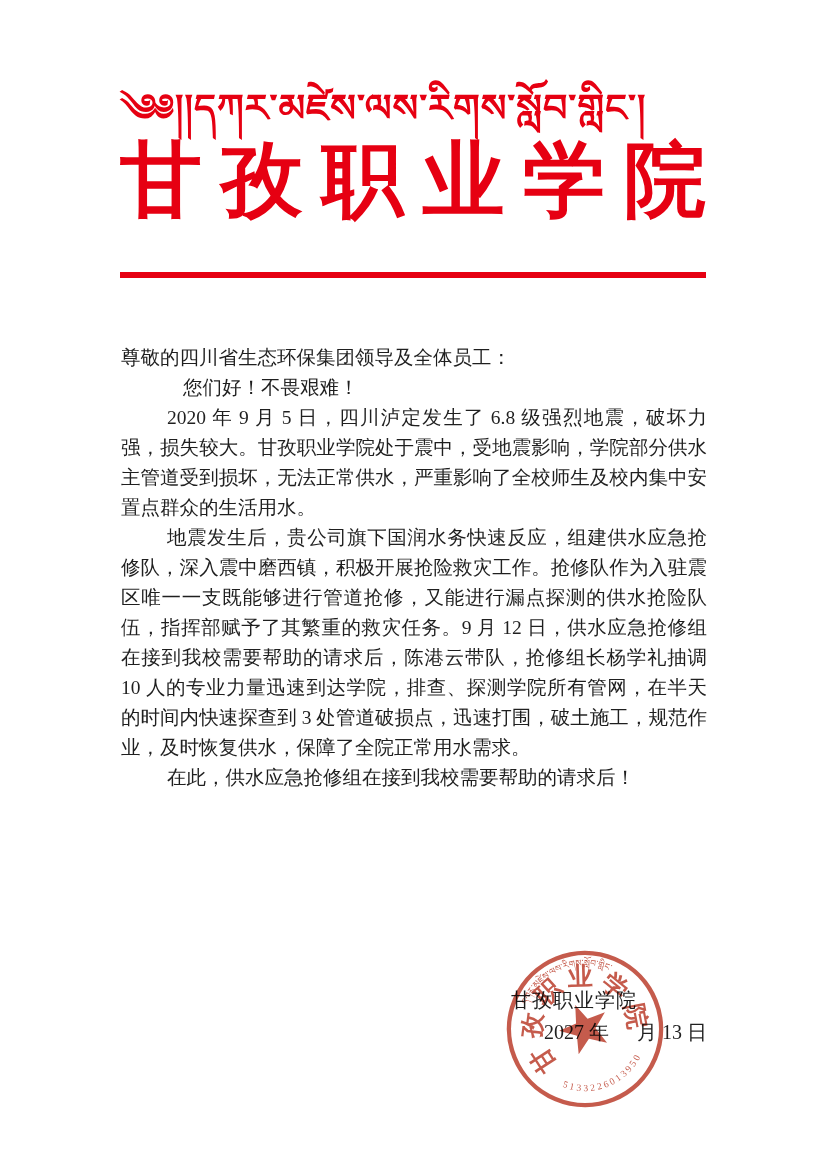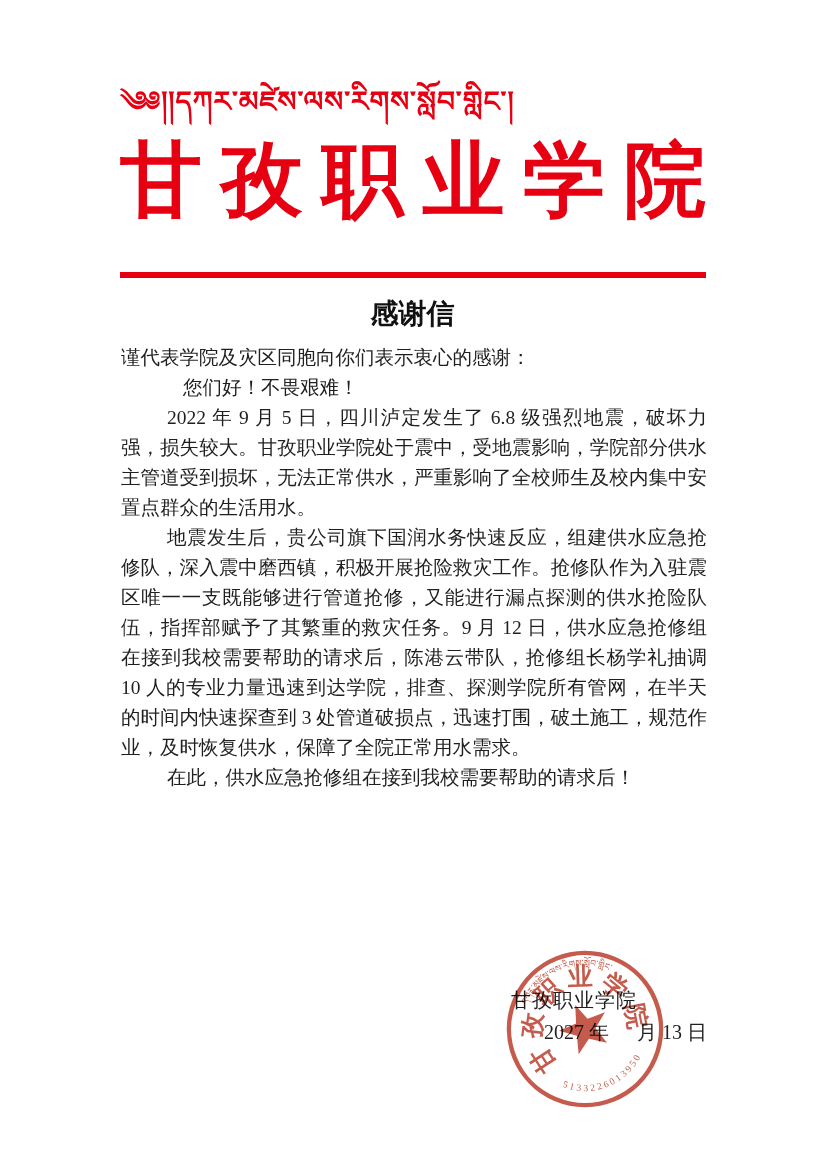--- a/index.html
+++ b/index.html
@@ -8,21 +8,21 @@
     background: #ffffff;
     font-family: "Liberation Serif", "DejaVu Serif", serif;
     color: #1f1f1f;
     position: relative;
     overflow: hidden;
   }
   .page { position: absolute; inset: 0; }
 
   .tibetan {
     position: absolute; top: 84px; left: 120px; width: 586px;
-    color: var(--accent); font-size: 28px; font-weight: bold; line-height: 1.3;
+    color: var(--accent); font-size: 38px; font-weight: bold; line-height: 1.3;
     text-align: justify; text-align-last: justify;
     white-space: nowrap; letter-spacing: 1px;
   }
   .school-name {
     position: absolute; top: 136px; left: 120px; width: 586px;
     color: var(--accent); font-size: 82px; font-weight: bold; line-height: 1.1;
     text-align: justify; text-align-last: justify;
   }
   .red-line {
     position: absolute; top: 272px; left: 120px; width: 586px; height: 6px;
@@ -65,26 +65,25 @@
 <body style="background: rgb(255, 255, 255);">
 
 <div class="page">
 
   <div class="tibetan">༄༅།།དཀར་མཛེས་ལས་རིགས་སློབ་གླིང་།</div>
 
   <div class="school-name">甘孜职业学院</div>
 
   <div class="red-line"></div>
 
-  <h1 class="title">感谢信</h1>
 
   <div class="body-text">
-    <p class="salutation">谨代表学院及灾区同胞向你们表示衷心的感谢：</p>
+    <p class="salutation">尊敬的四川省生态环保集团领导及全体员工：</p>
     <p class="para greeting">您们好！不畏艰难！</p>
-    <p class="para">2022 年 9 月 5 日，四川泸定发生了 6.8 级强烈地震，破坏力强，损失较大。甘孜职业学院处于震中，受地震影响，学院部分供水主管道受到损坏，无法正常供水，严重影响了全校师生及校内集中安置点群众的生活用水。</p>
+    <p class="para">2020 年 9 月 5 日，四川泸定发生了 6.8 级强烈地震，破坏力强，损失较大。甘孜职业学院处于震中，受地震影响，学院部分供水主管道受到损坏，无法正常供水，严重影响了全校师生及校内集中安置点群众的生活用水。</p>
     <p class="para">地震发生后，贵公司旗下国润水务快速反应，组建供水应急抢修队，深入震中磨西镇，积极开展抢险救灾工作。抢修队作为入驻震区唯一一支既能够进行管道抢修，又能进行漏点探测的供水抢险队伍，指挥部赋予了其繁重的救灾任务。9 月 12 日，供水应急抢修组在接到我校需要帮助的请求后，陈港云带队，抢修组长杨学礼抽调 10 人的专业力量迅速到达学院，排查、探测学院所有管网，在半天的时间内快速探查到 3 处管道破损点，迅速打围，破土施工，规范作业，及时恢复供水，保障了全院正常用水需求。</p>
     <p class="para">在此，供水应急抢修组在接到我校需要帮助的请求后！</p>
   </div>
 
   <div class="sig-name">甘孜职业学院</div>
 
   <div class="sig-date">
     <span>2027 年</span><span class="date-gap"></span><span>月 13 日</span>
   </div>
 

